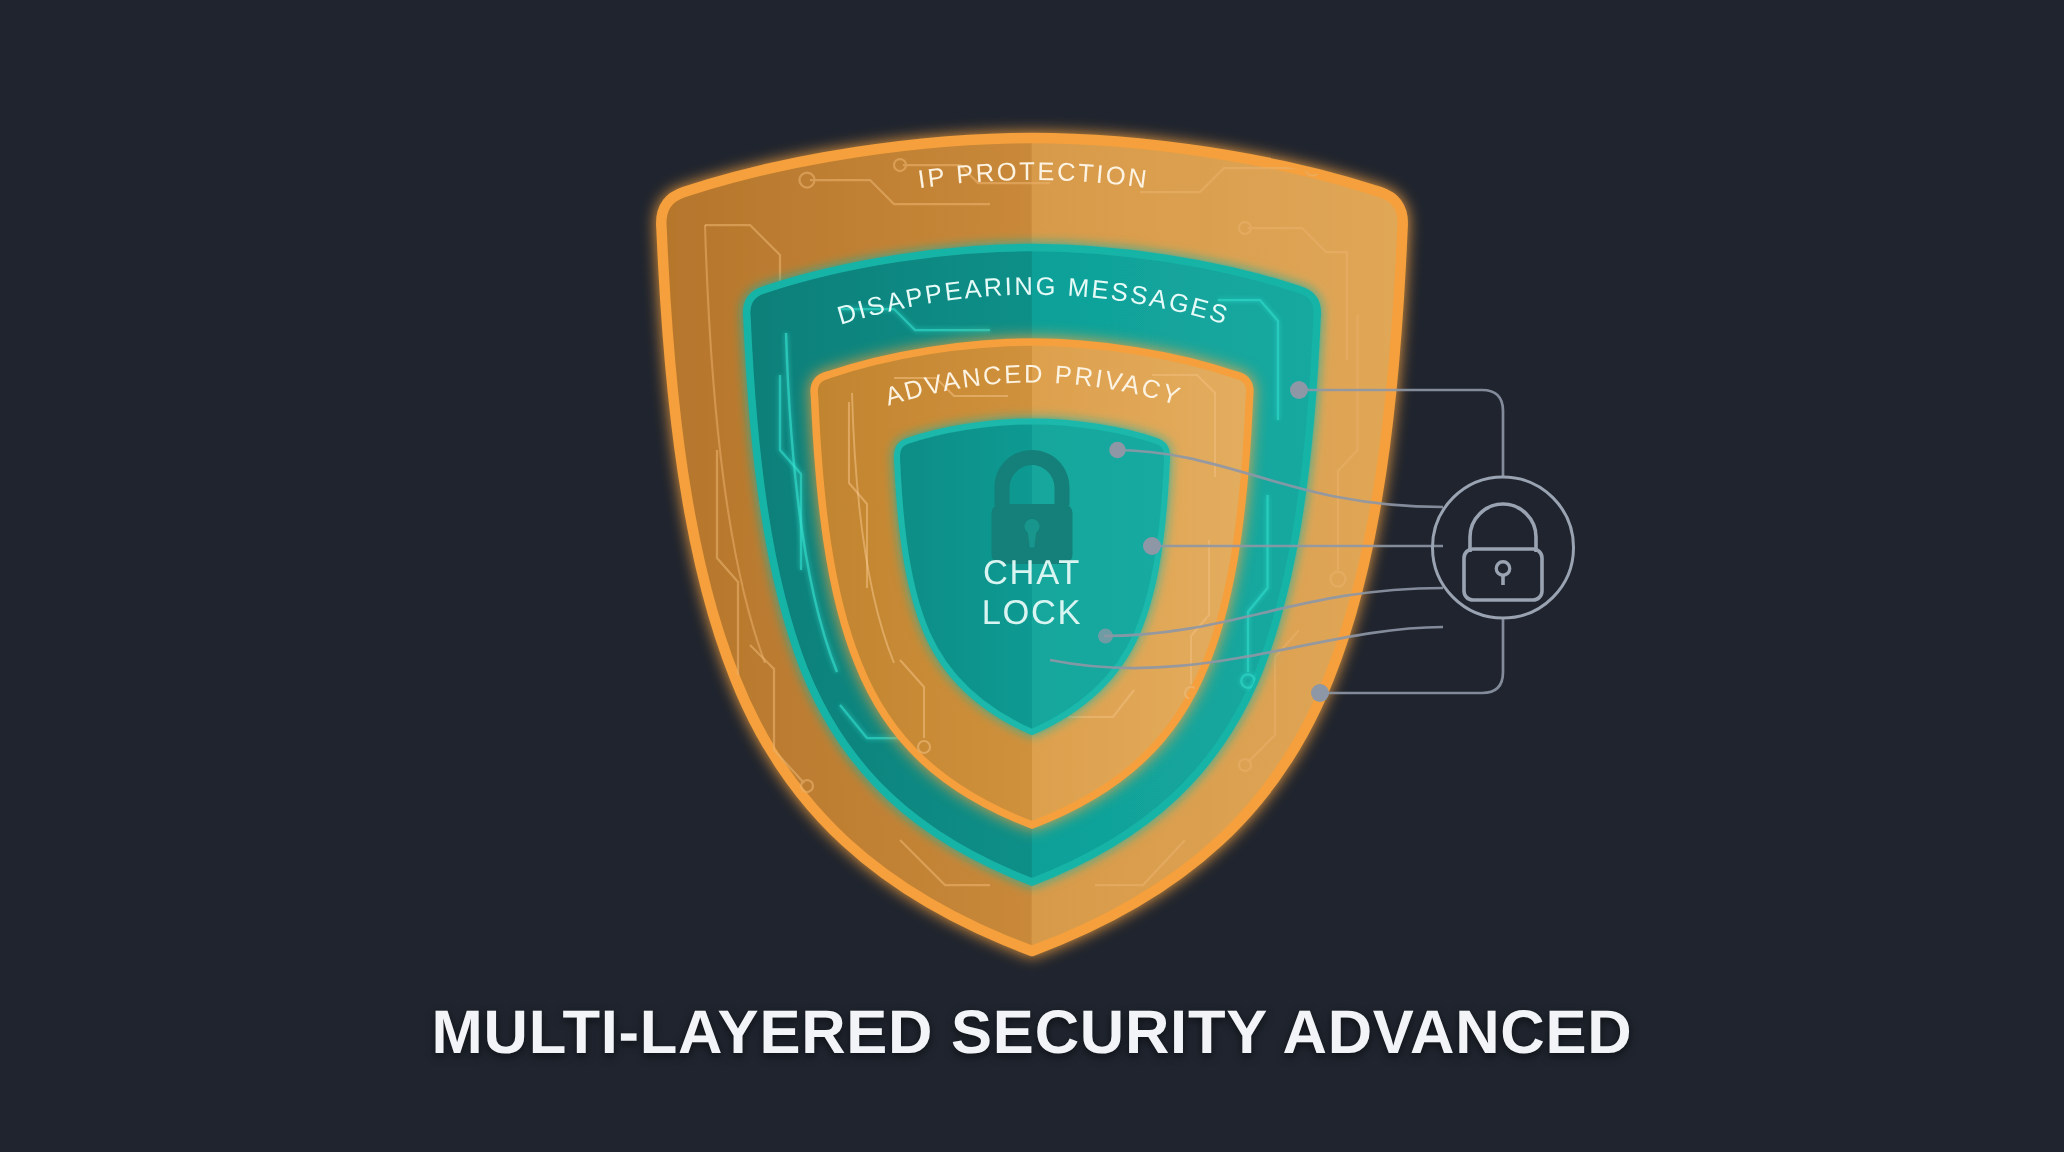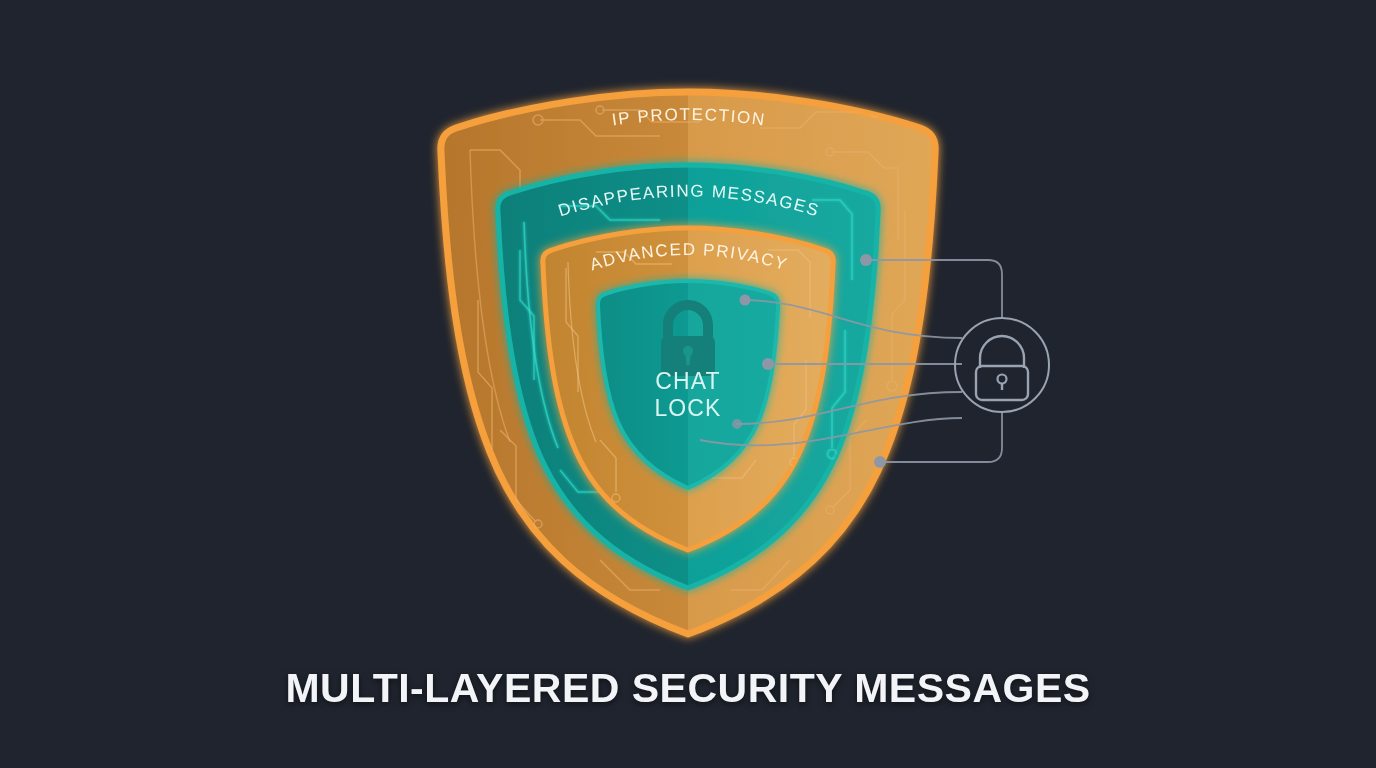--- a/index.html
+++ b/index.html
@@ -232,15 +232,15 @@
     <g>
       <circle cx="1002" cy="365" r="47" fill="none" stroke="#9aa3b2" stroke-width="2"></circle>
       <path d="M1002 336 c -12 0 -22 10 -22 22 l 0 10" fill="none" stroke="#9aa3b2" stroke-width="2.4"></path>
       <path d="M1002 336 c 12 0 22 10 22 22 l 0 10" fill="none" stroke="#9aa3b2" stroke-width="2.4"></path>
       <rect x="976" y="366" width="52" height="34" rx="6" fill="none" stroke="#9aa3b2" stroke-width="2.4"></rect>
       <circle cx="1002" cy="379" r="4.5" fill="none" stroke="#9aa3b2" stroke-width="2.2"></circle>
       <path d="M1002 383 l 0 7" stroke="#9aa3b2" stroke-width="2.4" fill="none"></path>
     </g>
   </svg>
 
-  <div id="page-title">MULTI-LAYERED SECURITY MESSAGES</div>
+  <div id="page-title">MULTI-LAYERED SECURITY ADVANCED</div>
 
 </div>
 
 </body></html>

